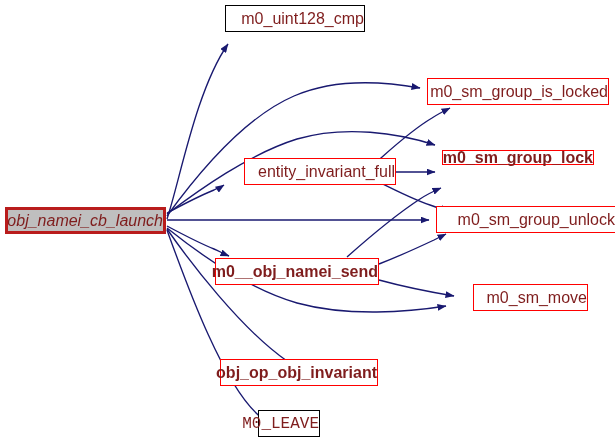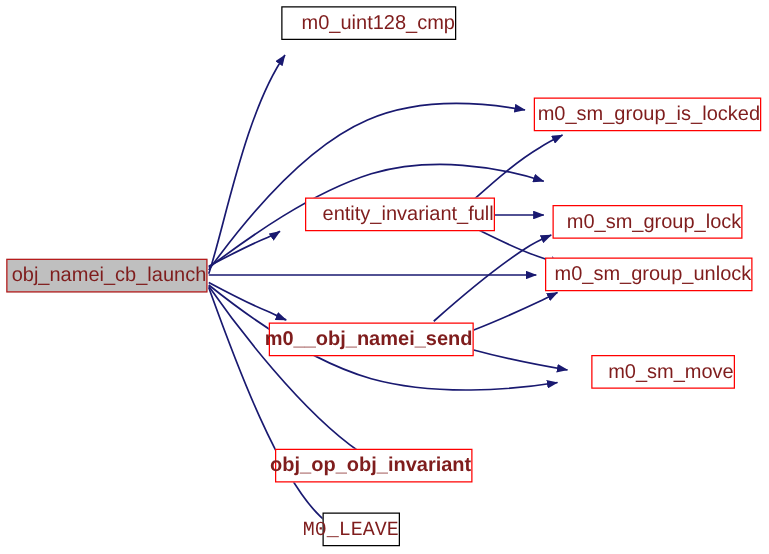--- a/index.html
+++ b/index.html
@@ -34,21 +34,22 @@
     line-height: 1;
     color: #7f1d1d;
     white-space: nowrap;
     background: #ffffff;
     border: 1px solid #000000;
     z-index: 5;
     letter-spacing: 0px;
   }
   .node.root {
     background: #bfbfbf;
-    border: 1px solid #b91c1c;
+    border: 3px solid #b91c1c;
+    font-style: italic;
   }
   .node.linked {
     border: 1.6px solid #ff0000;
   }
   .node-label {
     pointer-events: none;
   }
 </style>
 </head>
 <body>
@@ -84,24 +85,24 @@
       </div>
       <div class="node" style="left: 225px; top: 5px; width: 140px; height: 27px;">
         <span class="node-label">m0_uint128_cmp</span>
       </div>
       <div class="node linked" style="left: 427px; top: 78px; width: 182px; height: 27px;">
         <span class="node-label">m0_sm_group_is_locked</span>
       </div>
       <div class="node linked" style="left: 220px; top: 158px; width: 152px; height: 27px; margin-left: 24px;">
         <span class="node-label">entity_invariant_full</span>
       </div>
-      <div class="node linked" style="left: 442px; top: 164px; width: 152px; height: 27px;">
+      <div class="node linked" style="left: 442px; top: 150px; width: 152px; height: 15px; font-weight: bold;">
         <span class="node-label">m0_sm_group_lock</span>
       </div>
-      <div class="node linked" style="left: 436px; top: 206px; width: 166px; height: 27px;">
+      <div class="node linked" style="left: 436px; top: 206px; width: 180px; height: 27px;">
         <span class="node-label">m0_sm_group_unlock</span>
       </div>
       <div class="node linked" style="left: 215px; top: 258px; width: 164px; height: 27px; font-weight: bold;">
         <span class="node-label">m0__obj_namei_send</span>
       </div>
       <div class="node linked" style="left: 473px; top: 284px; width: 115px; height: 27px;">
         <span class="node-label">m0_sm_move</span>
       </div>
       <div class="node linked" style="left: 220px; top: 359px; width: 158px; height: 27px; font-weight: bold;">
         <span class="node-label">obj_op_obj_invariant</span>

